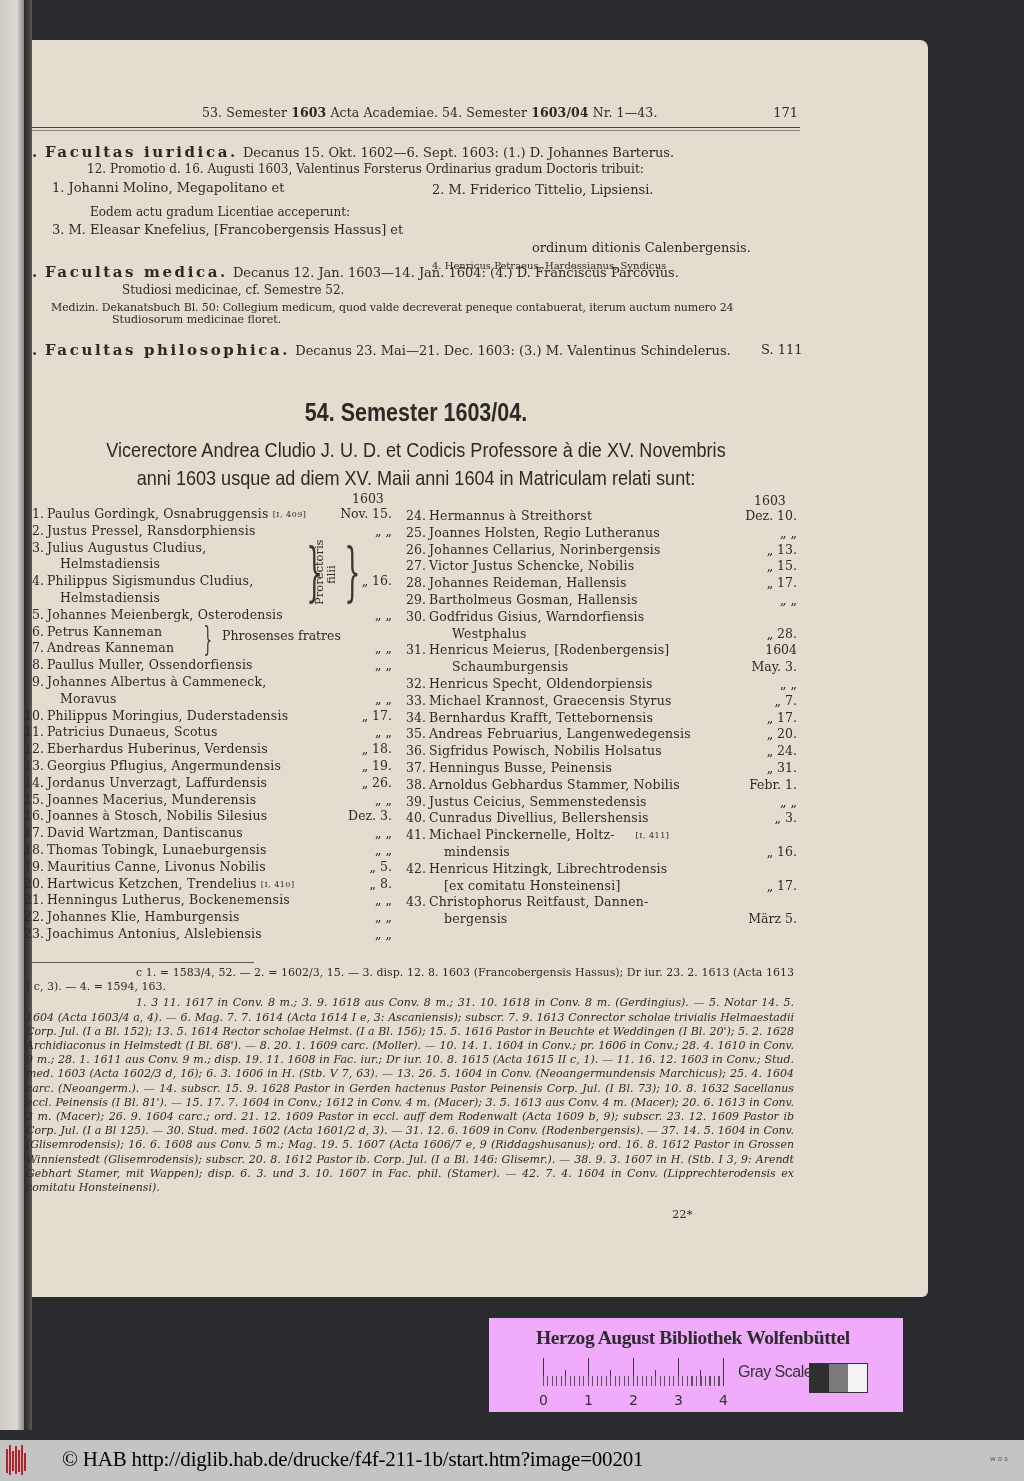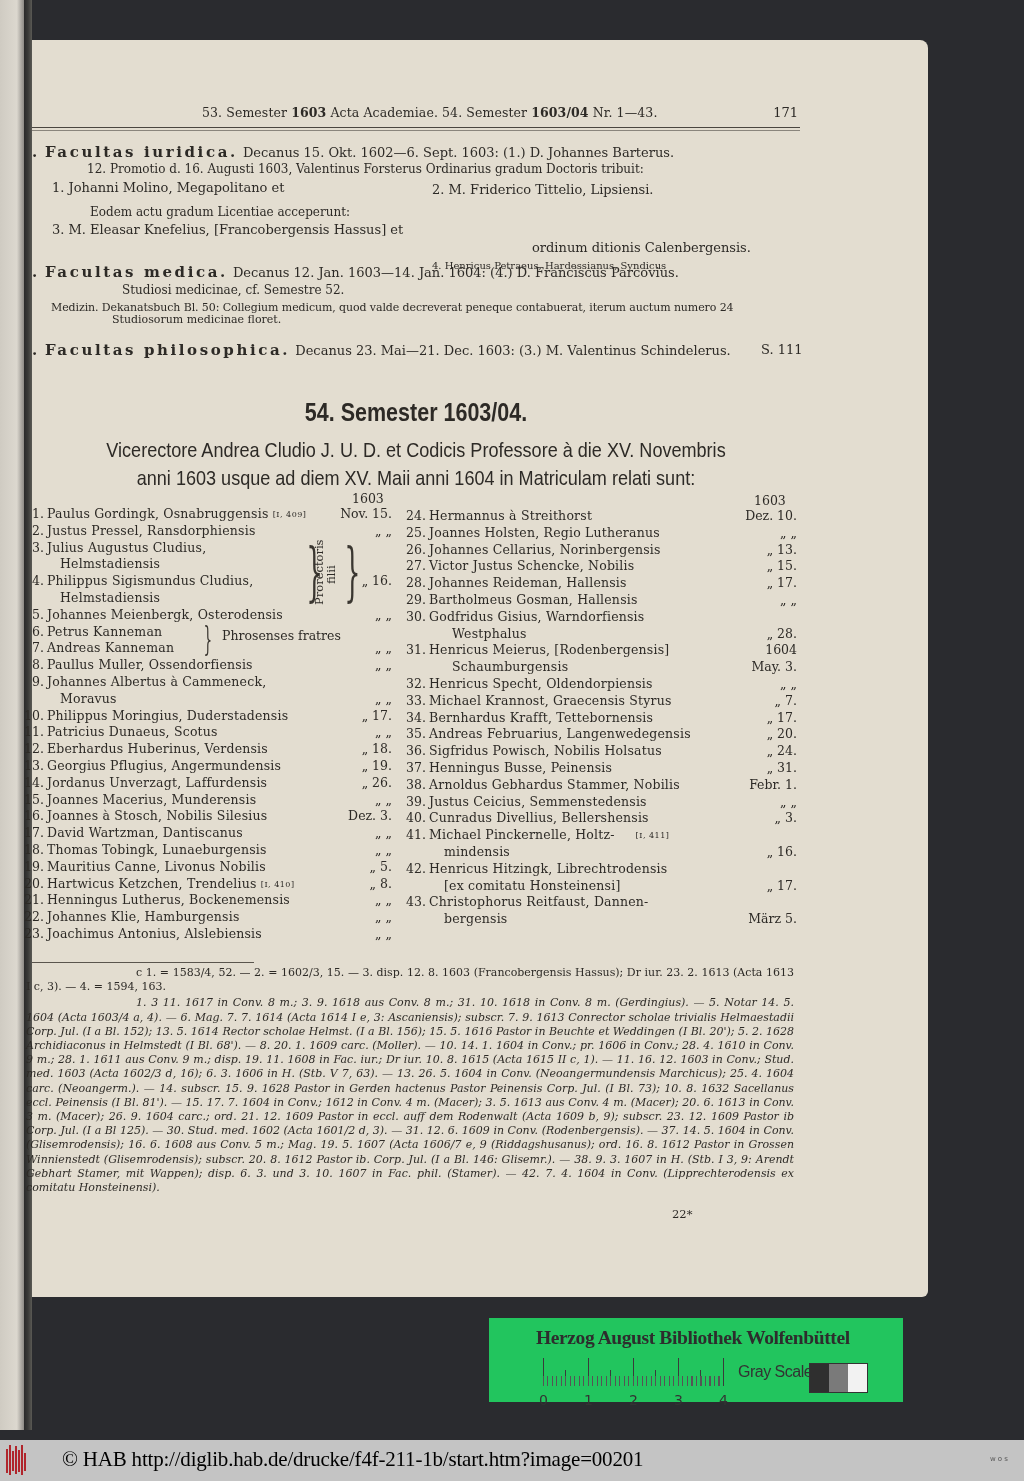--- a/index.html
+++ b/index.html
@@ -66,22 +66,22 @@
   .brace { position: absolute; font-size: 40px; line-height: 40px; color: #3a3630; font-family: "DejaVu Serif", serif; }
   .fn-rule { position: absolute; left: 0; top: 922px; width: 222px; border-top: 1px solid #5a554d; }
   .footnotes {
     position: absolute; left: -6px; top: 926px; width: 768px;
     font-size: 11px; line-height: 14.2px; text-align: justify;
   }
   .footnotes p { margin: 0 0 0 0; text-indent: 110px; }
   .footnotes p + p { margin-top: 2px; font-style: italic; }
   .sig { position: absolute; left: 640px; top: 1167px; font-size: 11.5px; }
   .scale-card {
-    position: absolute; left: 489px; top: 1318px; width: 414px; height: 84px;
-    background: #22c55e;
+    position: absolute; left: 489px; top: 1318px; width: 414px; height: 94px;
+    background: #f0abfc;
   }
   .scale-card .title {
     position: absolute; left: 47px; top: 9px; font-family: "Liberation Serif", serif;
     font-weight: bold; font-size: 19.5px; color: #2d2d2d; letter-spacing: -0.4px; white-space: nowrap;
   }
   .ruler { position: absolute; left: 54px; top: 40px; width: 180px; height: 50px; }
   .tick { position: absolute; bottom: 22px; width: 1px; background: #3a3a3a; }
   .ruler .lbl { position: absolute; top: 34px; font-family: "DejaVu Sans", sans-serif; font-size: 14px; color: #333; }
   .gray-label { position: absolute; left: 249px; top: 45px; font-family: "Liberation Sans", sans-serif; font-size: 16px; color: #333; letter-spacing: -0.5px; }
   .gray-swatch { position: absolute; left: 320px; top: 45px; width: 57px; height: 28px; border: 1.5px solid #333; display: flex; }

